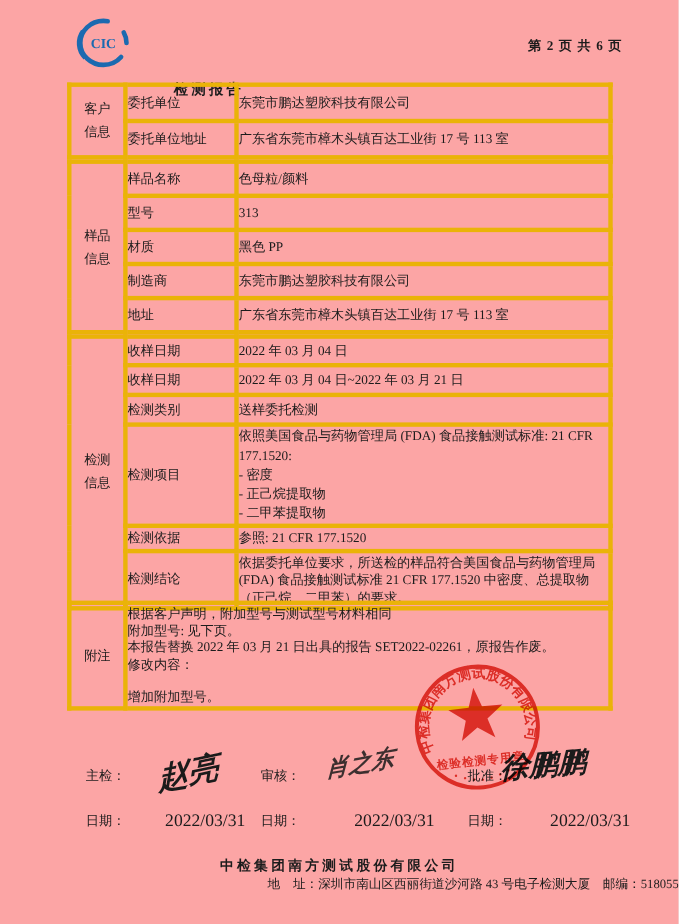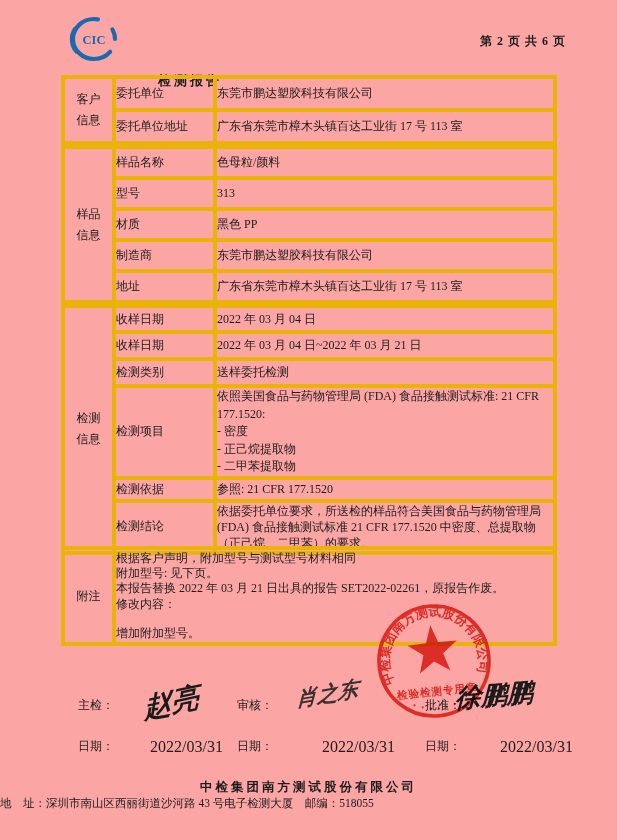--- a/index.html
+++ b/index.html
@@ -43,21 +43,21 @@
   .sig2{left:296px;top:680px;font-size:21px;transform:rotate(-10deg) skewX(-12deg);opacity:.85;}
   .sig3{left:455px;top:678px;font-size:26px;transform:rotate(-5deg) skewX(-6deg);}
 
   
   .stamp{position:absolute;left:363px;top:590px;width:142px;height:142px;
          mix-blend-mode:multiply;opacity:.92;transform:rotate(-6deg);}
 
   
   .ft-company{position:absolute;top:779px;left:0;width:617px;text-align:center;
               font-size:12.5px;font-weight:bold;letter-spacing:3px;}
-  .ft-addr{position:absolute;top:796px;left:0;width:617px;text-align:left;font-size:11.5px;}
+  .ft-addr{position:absolute;top:796px;left:0;width:617px;text-align:right;font-size:11.5px;}
   .ft-web{position:absolute;top:811px;left:0;width:617px;text-align:center;font-size:11.5px;}
   .ft-web a{color:var(--link-blue,#0000cc);text-decoration:underline;cursor:pointer;}
 </style>
 </head>
 <body>
 
 <div class="page">
 
   <svg class="logo" width="64" height="52" viewBox="0 0 64 52">
     <ellipse cx="32" cy="26" rx="21" ry="20" fill="none" style="stroke:var(--logo-blue,#1b6ab0)" stroke-width="4.2" stroke-dasharray="86 18" stroke-dashoffset="-14" stroke-linecap="round"></ellipse>

